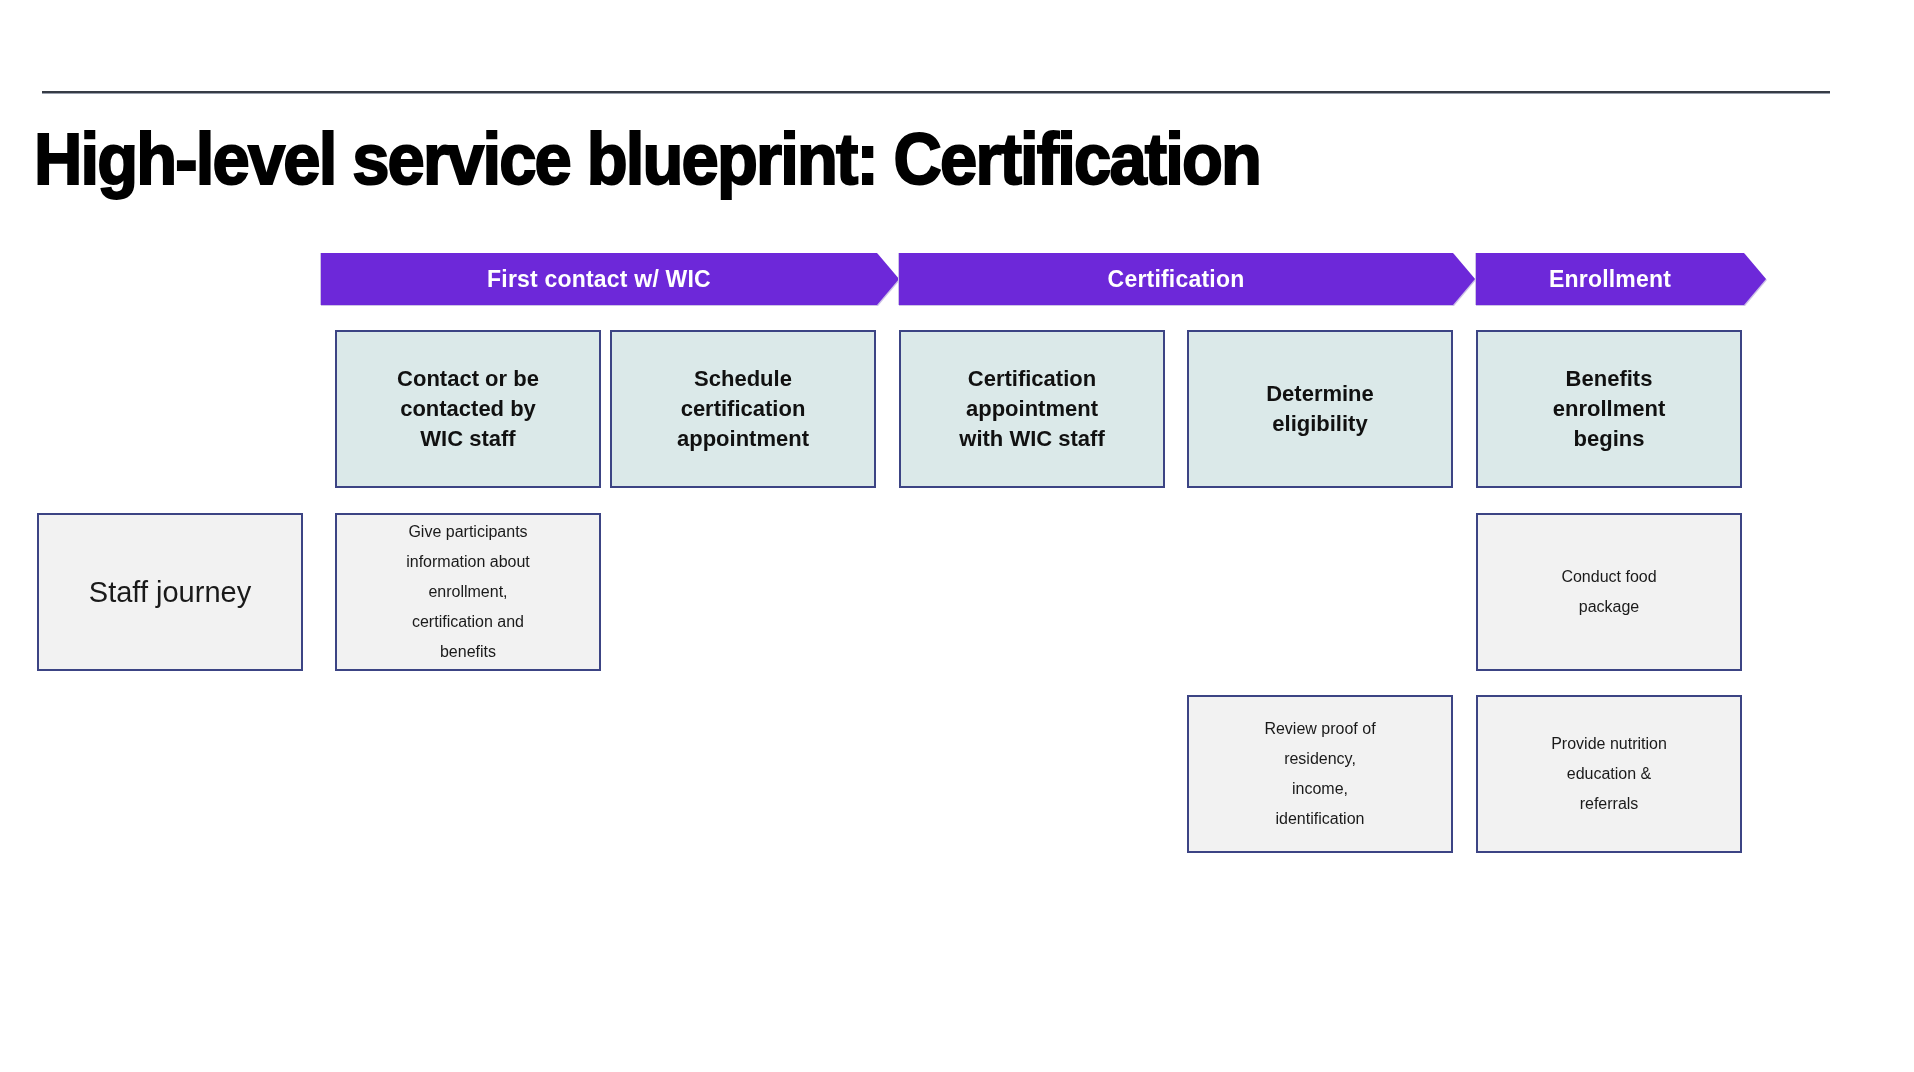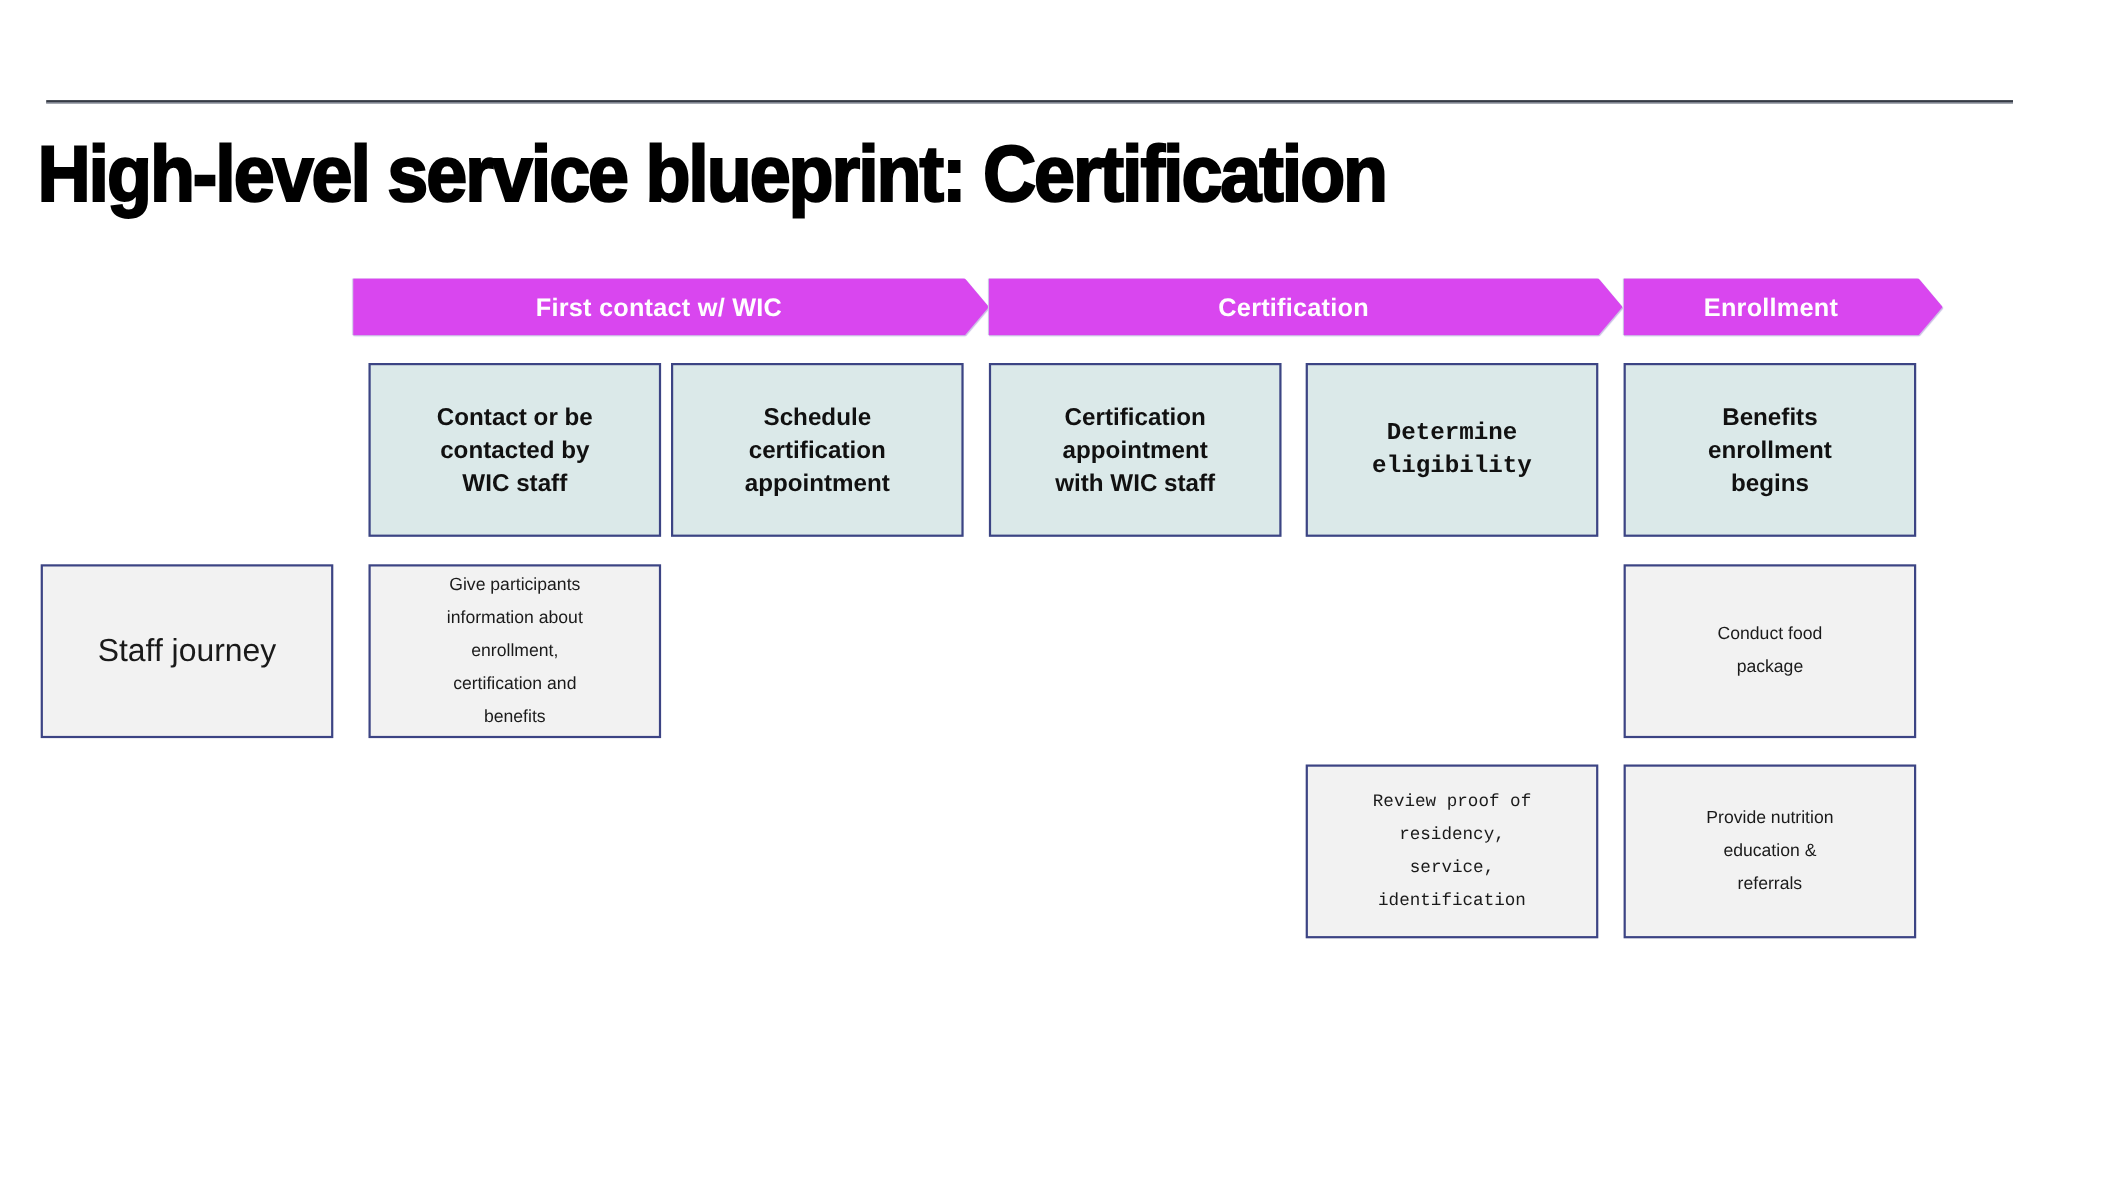--- a/index.html
+++ b/index.html
@@ -40,21 +40,21 @@
   .banner-wrap {
     position: absolute;
     top: 253px; height: 52px;
     filter: drop-shadow(1px 1px 0 #cdc2e6) drop-shadow(-1px 0 0 #cdc2e6);
   }
   .banner {
     height: 100%;
     display: flex; align-items: center; justify-content: center;
     padding-right: 22px;
     clip-path: polygon(0 0, calc(100% - 22px) 0, 100% 50%, calc(100% - 22px) 100%, 0 100%);
-    background: #d946ef;
+    background: #6d28d9;
     color: #ffffff;
     font-weight: bold;
     font-size: 23px;
     letter-spacing: 0.2px;
   }
   .banner-first   { left: 321px;  width: 578px; }
   .banner-cert    { left: 899px;  width: 576px; }
   .banner-enroll  { left: 1476px; width: 290px; }
 
   
@@ -81,21 +81,21 @@
     line-height: 30px;
     color: #1a1a1a;
   }
   .row1 { top: 330px; }
   .row2 { top: 513px; }
   .row3 { top: 695px; }
   .col1 { left: 37px; }
   .col2 { left: 335px; }
   .col3 { left: 610px; }
   .col4 { left: 899px; }
-  .col5 { left: 1187px; font-family: Liberation Mono, monospace; }
+  .col5 { left: 1187px; }
   .col6 { left: 1476px; }
   .row-label-staff { font-size: 29px; }
 </style>
 </head>
 <body>
 
 <div class="canvas">
 
   <div class="top-rule"></div>
 
@@ -130,19 +130,19 @@
   <div class="box gray row2 col2">Give participants
 information about
 enrollment,
 certification and
 benefits</div>
   <div class="box gray row2 col6">Conduct food
 package</div>
 
   <div class="box gray row3 col5">Review proof of
 residency,
-service,
+income,
 identification</div>
   <div class="box gray row3 col6">Provide nutrition
 education &amp;
 referrals</div>
 
 </div>
 
 </body></html>

